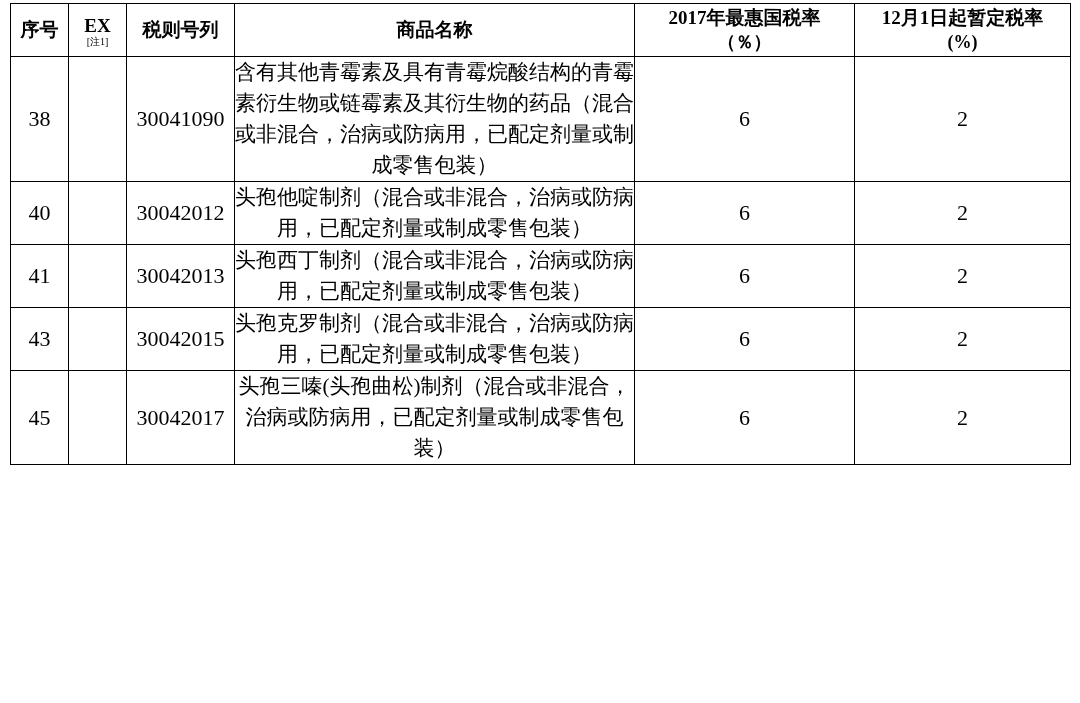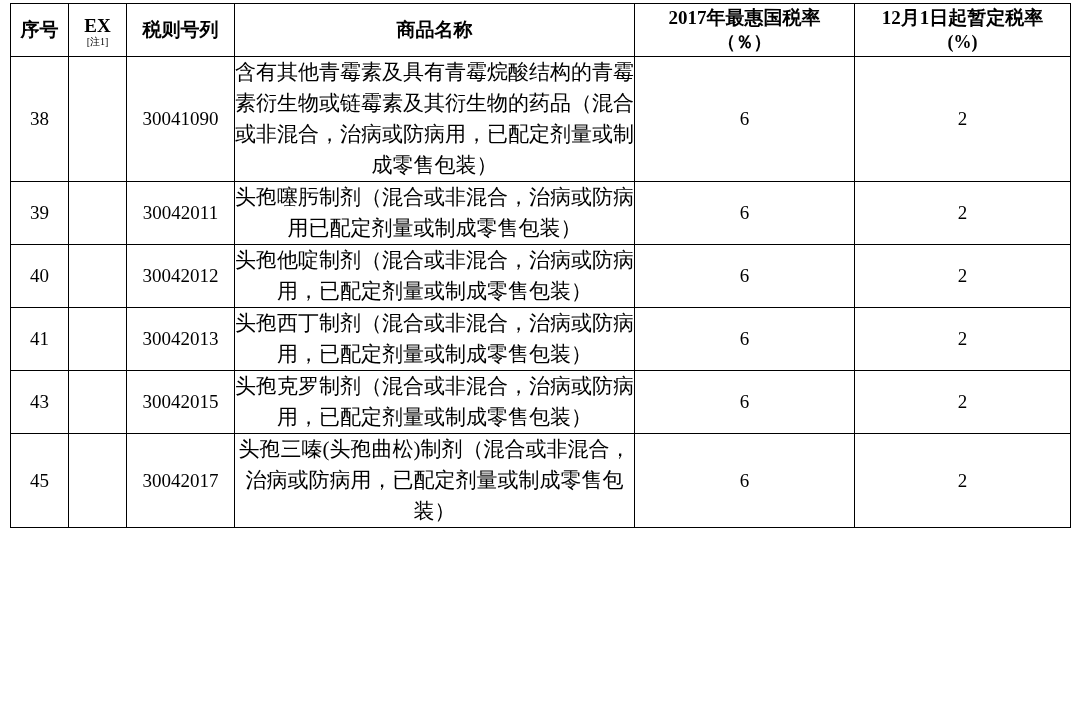--- a/index.html
+++ b/index.html
@@ -53,21 +53,21 @@
     font-weight: normal;
     line-height: 11px;
     margin-top: -2px;
   }
   tbody td {
     font-size: 18px;
     line-height: 30px;
   }
   td.seq, td.code, td.rate {
     text-align: center;
-    font-size: 19px;
+    font-size: 22px;
     margin-left: 37px;
   }
   td.name {
     text-align: left;
     padding: 6px 8px 6px 9px;
     line-height: 31px;
     font-size: 21px;
     letter-spacing: 0px;
   }
   td.ex { }
@@ -114,28 +114,20 @@
     <tbody>
       <tr class="r-tall">
         <td class="seq">38</td>
         <td class="ex"></td>
         <td class="code">30041090</td>
         <td class="name">含有其他青霉素及具有青霉烷酸结构的青霉素衍生物或链霉素及其衍生物的药品（混合或非混合，治病或防病用，已配定剂量或制成零售包装）</td>
         <td class="rate">6</td>
         <td class="rate">2</td>
       </tr>
       <tr>
-        <td class="seq">39</td>
-        <td class="ex"></td>
-        <td class="code">30042011</td>
-        <td class="name">头孢噻肟制剂（混合或非混合，治病或防病用已配定剂量或制成零售包装）</td>
-        <td class="rate">6</td>
-        <td class="rate">2</td>
-      </tr>
-      <tr>
         <td class="seq">40</td>
         <td class="ex"></td>
         <td class="code">30042012</td>
         <td class="name">头孢他啶制剂（混合或非混合，治病或防病用，已配定剂量或制成零售包装）</td>
         <td class="rate">6</td>
         <td class="rate">2</td>
       </tr>
       <tr>
         <td class="seq">41</td>
         <td class="ex"></td>

